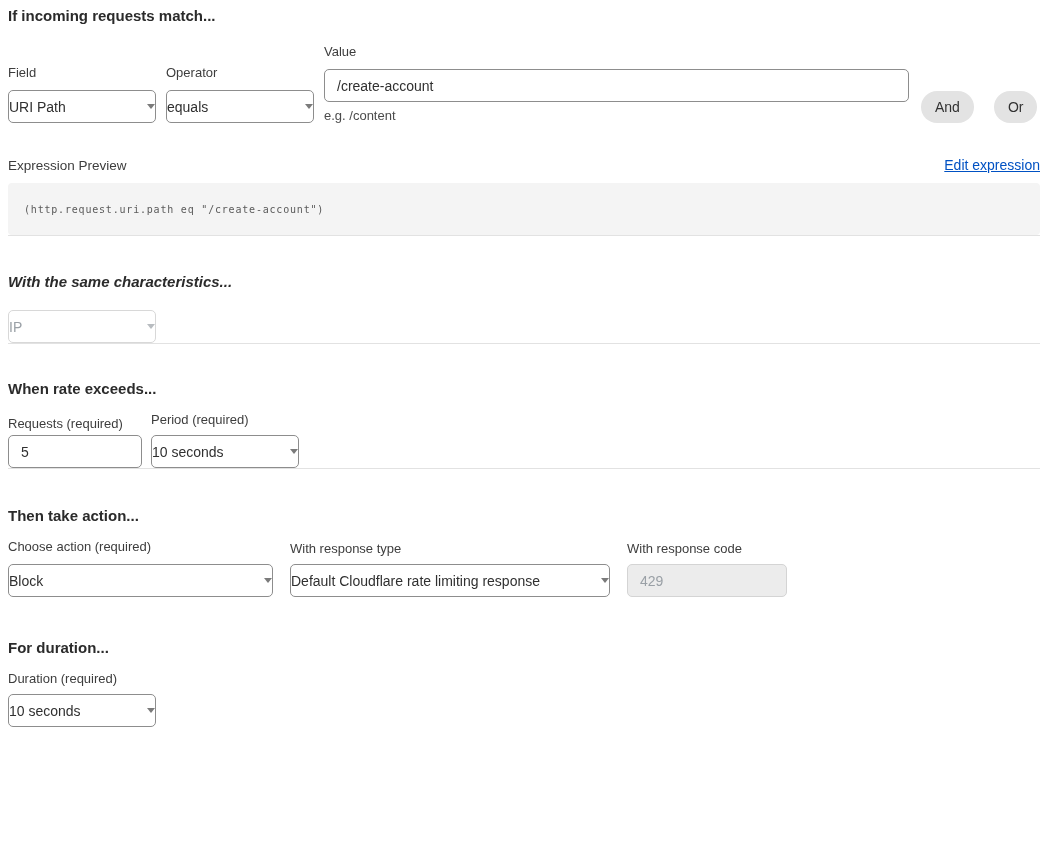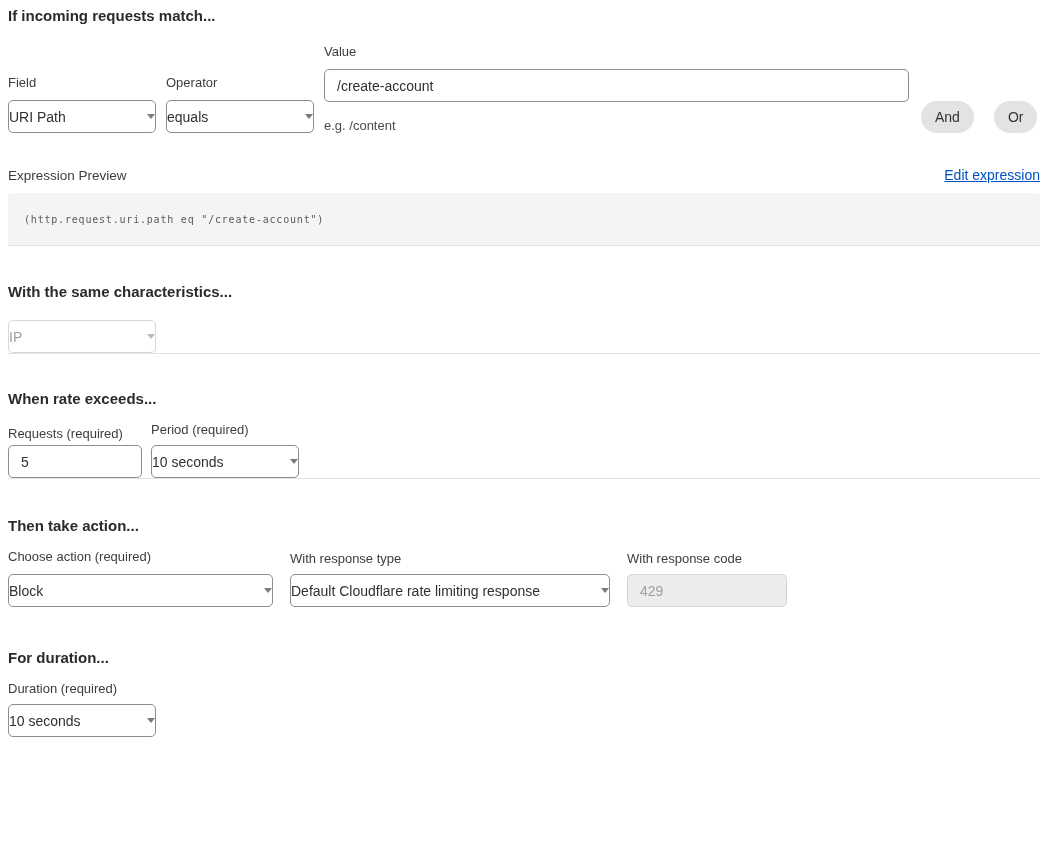--- a/index.html
+++ b/index.html
@@ -72,21 +72,21 @@
     border-radius: 16px;
     padding: 0 14px;
     font-size: 14px;
     font-family: inherit;
     color: #323232;
     cursor: pointer;
   }
   .helper-text {
     font-size: 13px;
     color: #4b4b4b;
-    margin-top: 16px;
+    margin-top: 6px;
   }
   .preview-header {
     display: flex;
     justify-content: space-between;
     align-items: baseline;
     margin-top: 34px;
   }
   .preview-label { font-size: 13.5px; color: #3d3d3d; }
   .edit-link {
     font-size: 14px;
@@ -111,21 +111,21 @@
     white-space: pre;
   }
   hr.divider {
     border: none;
     border-top: 1px solid #e2e2e2;
     margin: 0;
   }
   .hr1 { margin-top: 34px; }
   .hr2 { margin-top: 33px; }
   .hr3 { margin-top: 46px; }
-  .mt-heading2 { margin-top: 36px; }
+  .mt-heading2 { margin-top: 36px; font-style: italic; }
   .mt-heading3 { margin-top: 35px; }
   .mt-heading4 { margin-top: 37px; }
   .mt-heading5 { margin-top: 41px; }
   .mt-labels { margin-top: 14px; }
   .mt-ip { margin-top: 19px; }
   .w-148 { width: 148px; }
   .w-585 { width: 585px; }
   .w-134 { width: 134px; }
   .w-265 { width: 265px; }
   .w-320 { width: 320px; }

